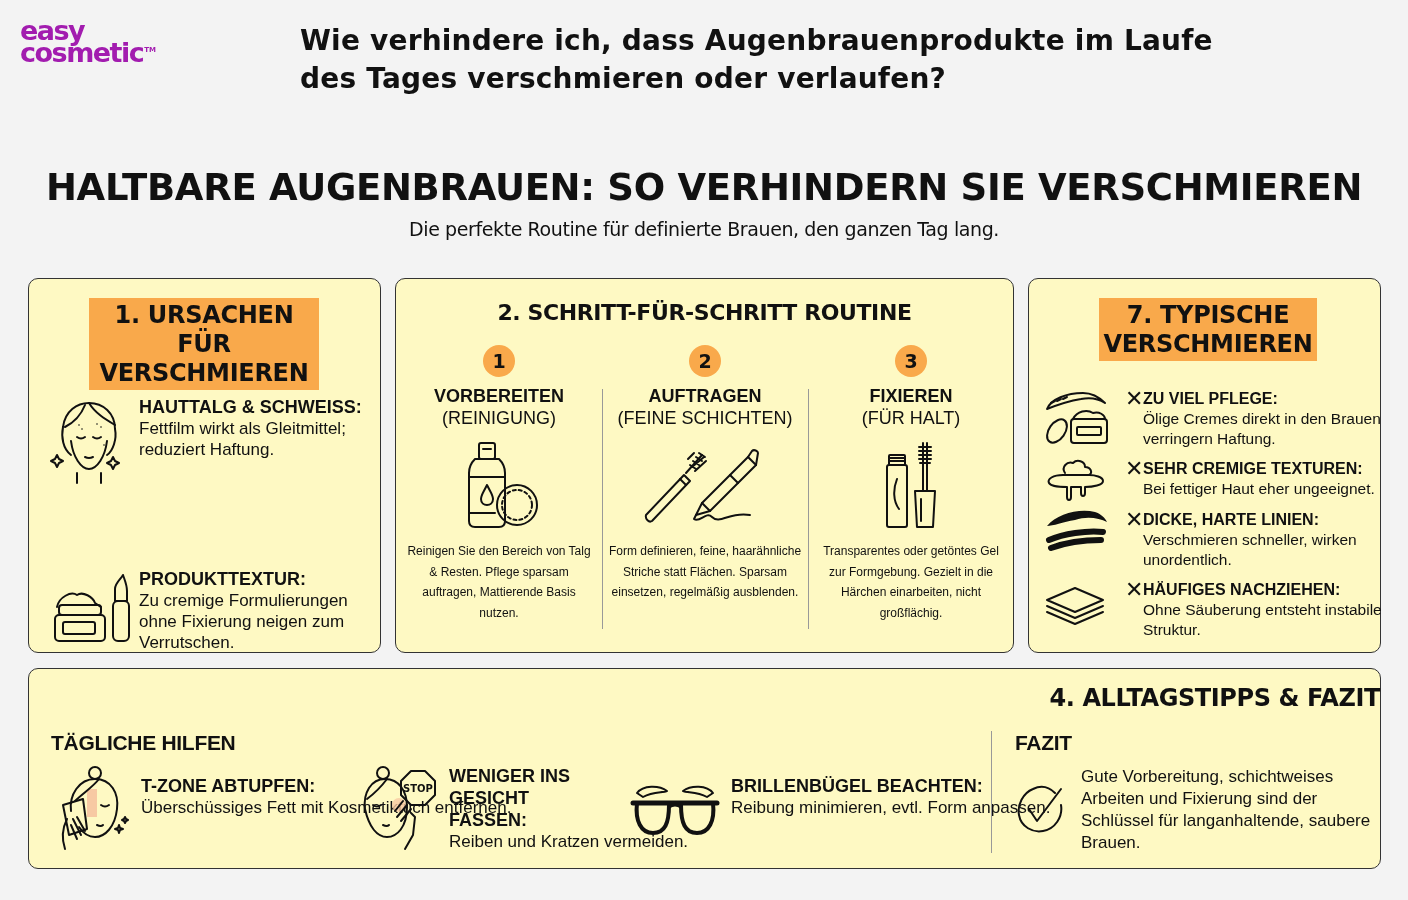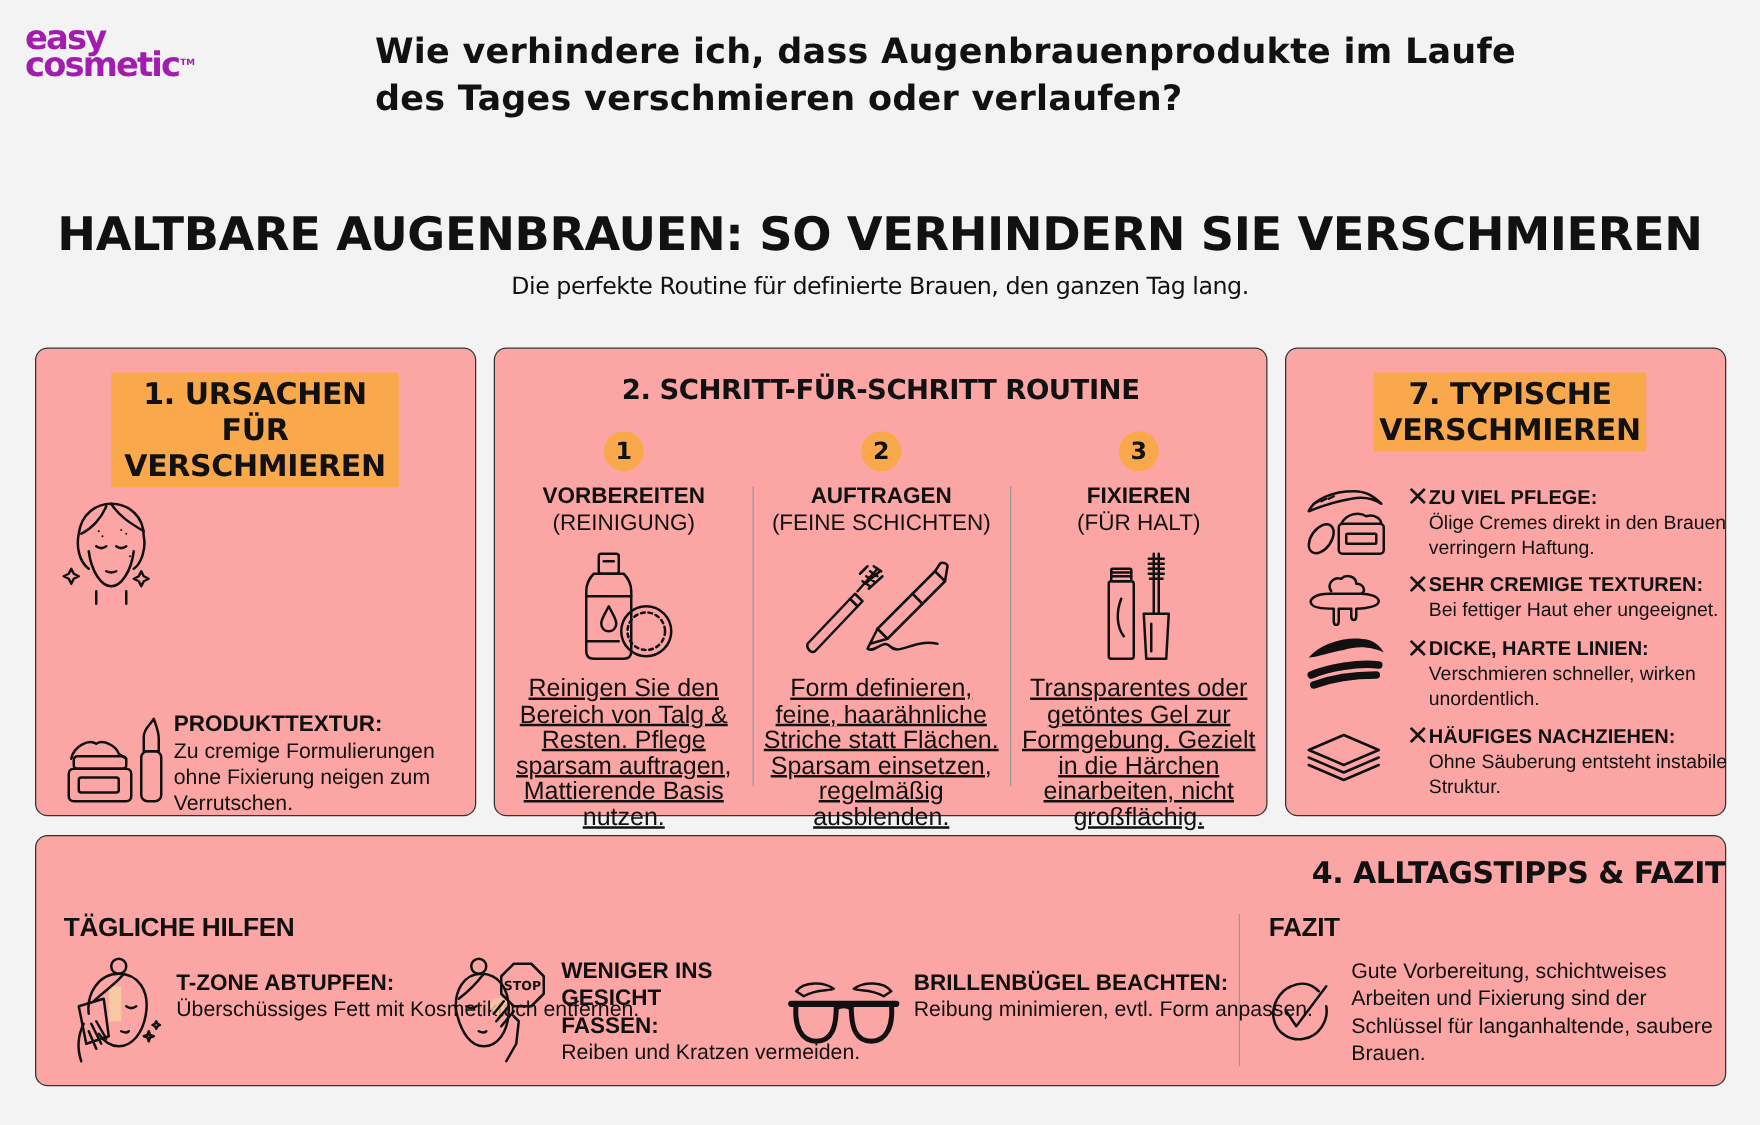--- a/index.html
+++ b/index.html
@@ -9,21 +9,21 @@
   .logo { position: absolute; left: 20px; top: 20px; line-height: 0.82; font-family: "DejaVu Sans", sans-serif; font-weight: bold; color: #a21caf; }
   .logo .l1 { font-size: 27px; letter-spacing: -1.5px; display: block; }
   .logo .l2 { font-size: 27px; letter-spacing: -1.5px; display: block; }
   .logo .tm { font-size: 7px; letter-spacing: 0; vertical-align: top; position: relative; top: 6px; margin-left: 1px; }
 
   .question { position: absolute; left: 300px; top: 22px; width: 960px; font-family: "DejaVu Sans", sans-serif; font-size: 28px; font-weight: bold; line-height: 38px; letter-spacing: 0.2px; color: #111; }
 
   .main-title { position: absolute; left: 0; width: 1408px; top: 166px; text-align: center; font-family: "DejaVu Sans", sans-serif; font-size: 37px; font-weight: bold; letter-spacing: -0.3px; color: #111; }
   .subtitle { position: absolute; left: 0; width: 1408px; top: 218px; text-align: center; font-family: "DejaVu Sans", sans-serif; font-size: 19px; color: #111; letter-spacing: -0.4px; }
 
-  .panel { position: absolute; border: 1.5px solid #333; border-radius: 10px; background: #fca5a5; }
+  .panel { position: absolute; border: 1.5px solid #333; border-radius: 10px; background: #fef9c3; }
   #p1 { left: 28px; top: 278px; width: 353px; height: 375px; }
   #p2 { left: 395px; top: 278px; width: 619px; height: 375px; }
   #p3 { left: 1028px; top: 278px; width: 353px; height: 375px; }
   #p4 { left: 28px; top: 668px; width: 1353px; height: 201px; }
 
   .hl-title { position: absolute; background: #f9a94b; font-family: "DejaVu Sans", sans-serif; font-weight: bold; font-size: 24px; line-height: 29px; text-align: center; color: #111; letter-spacing: -0.3px; }
   #p1 .hl-title { left: 60px; top: 19px; width: 230px; padding: 3px 0 2px; }
   #p3 .hl-title { left: 70px; top: 19px; width: 218px; padding: 3px 0 2px; }
   
   .hl-title .row { display: block; }
@@ -32,21 +32,21 @@
   .cause .ic { width: 90px; flex: none; }
   .cause .txt { font-size: 17px; line-height: 21px; color: #111; }
   .cause .hd { font-weight: bold; font-size: 18px; display: block; }
 
   .p2-title { position: absolute; left: 0; width: 100%; top: 21px; text-align: center; font-family: "DejaVu Sans", sans-serif; font-weight: bold; font-size: 22px; letter-spacing: -0.4px; }
   .step { position: absolute; top: 66px; width: 206px; text-align: center; }
   .step .num { width: 32px; height: 32px; border-radius: 50%; background: #f9a94b; margin: 0 auto; font-family: "DejaVu Sans", sans-serif; font-weight: bold; font-size: 19px; line-height: 32px; color: #111; }
   .step .sh { margin-top: 8px; font-weight: bold; font-size: 18px; line-height: 22px; }
   .step .ss { font-size: 18px; line-height: 22px; }
   .step .ic { height: 100px; margin-top: 6px; display: flex; justify-content: center; align-items: center; }
-  .step .sd { margin-top: 6px; font-size: 20px; line-height: 20.5px; padding: 0 6px; text-decoration: underline; }
+  .step .sd { margin-top: 6px; font-size: 12px; line-height: 20.5px; padding: 0 6px; }
   .vsep { position: absolute; top: 110px; width: 1px; height: 240px; background: #999; }
 
   .pit { position: absolute; left: 14px; width: 336px; }
   .pit .ic { position: absolute; left: 0; top: 0; width: 68px; }
   .pit .x { position: absolute; left: 82px; top: 0; font-size: 22px; line-height: 20px; font-family: "DejaVu Sans", sans-serif; }
   .pit .txt { position: absolute; left: 100px; top: 0; width: 240px; font-size: 15.5px; line-height: 20px; }
   .pit .hd { font-weight: bold; font-size: 16px; display: block; }
 
   .p4-title { position: absolute; left: 0; width: 100%; top: 15px; text-align: right; font-family: "DejaVu Sans", sans-serif; font-weight: bold; font-size: 24px; letter-spacing: -0.4px; }
   .sub-head { position: absolute; font-weight: bold; font-size: 21px; letter-spacing: -0.3px; }
@@ -90,20 +90,24 @@
         <path class="s" d="M36 60 Q40 62 44 60"></path>
         <circle cx="30" cy="28" r="0.8" fill="#111"></circle>
           <circle cx="33" cy="32" r="0.8" fill="#111"></circle>
           <circle cx="48" cy="27" r="0.8" fill="#111"></circle>
           <circle cx="52" cy="30" r="0.8" fill="#111"></circle>
           <circle cx="55" cy="48" r="0.8" fill="#111"></circle>
         <path class="s" d="M8 58 L10 62 L14 64 L10 66 L8 70 L6 66 L2 64 L6 62 Z" stroke-width="1.5"></path>
         <path class="s" d="M64 60 L66 64 L70 66 L66 68 L64 72 L62 68 L58 66 L62 64 Z" stroke-width="1.5"></path>
       </svg>
     </div>
+    <div class="txt">
+      <span class="hd">HAUTTALG &amp; SCHWEISS:</span>
+      <span>Fettfilm wirkt als Gleitmittel; reduziert Haftung.</span>
+    </div>
   </div>
 
   <div class="cause" style="top:244px;margin-top:46px;">
     <div class="ic">
       <svg width="84" height="84" viewBox="0 0 84 84">
         <path class="s" d="M8 38 C10 28 22 22 28 26 C34 22 44 28 46 34 L52 38"></path>
         <rect class="s" x="10" y="36" width="42" height="10" rx="3"></rect>
         <rect class="s" x="6" y="46" width="50" height="26" rx="4"></rect>
         <rect class="s" x="14" y="53" width="32" height="12" rx="2"></rect>
         <path class="s" d="M66 32 L66 20 C66 14 72 10 74 6 C76 12 78 16 78 22 L78 32 Z"></path>

